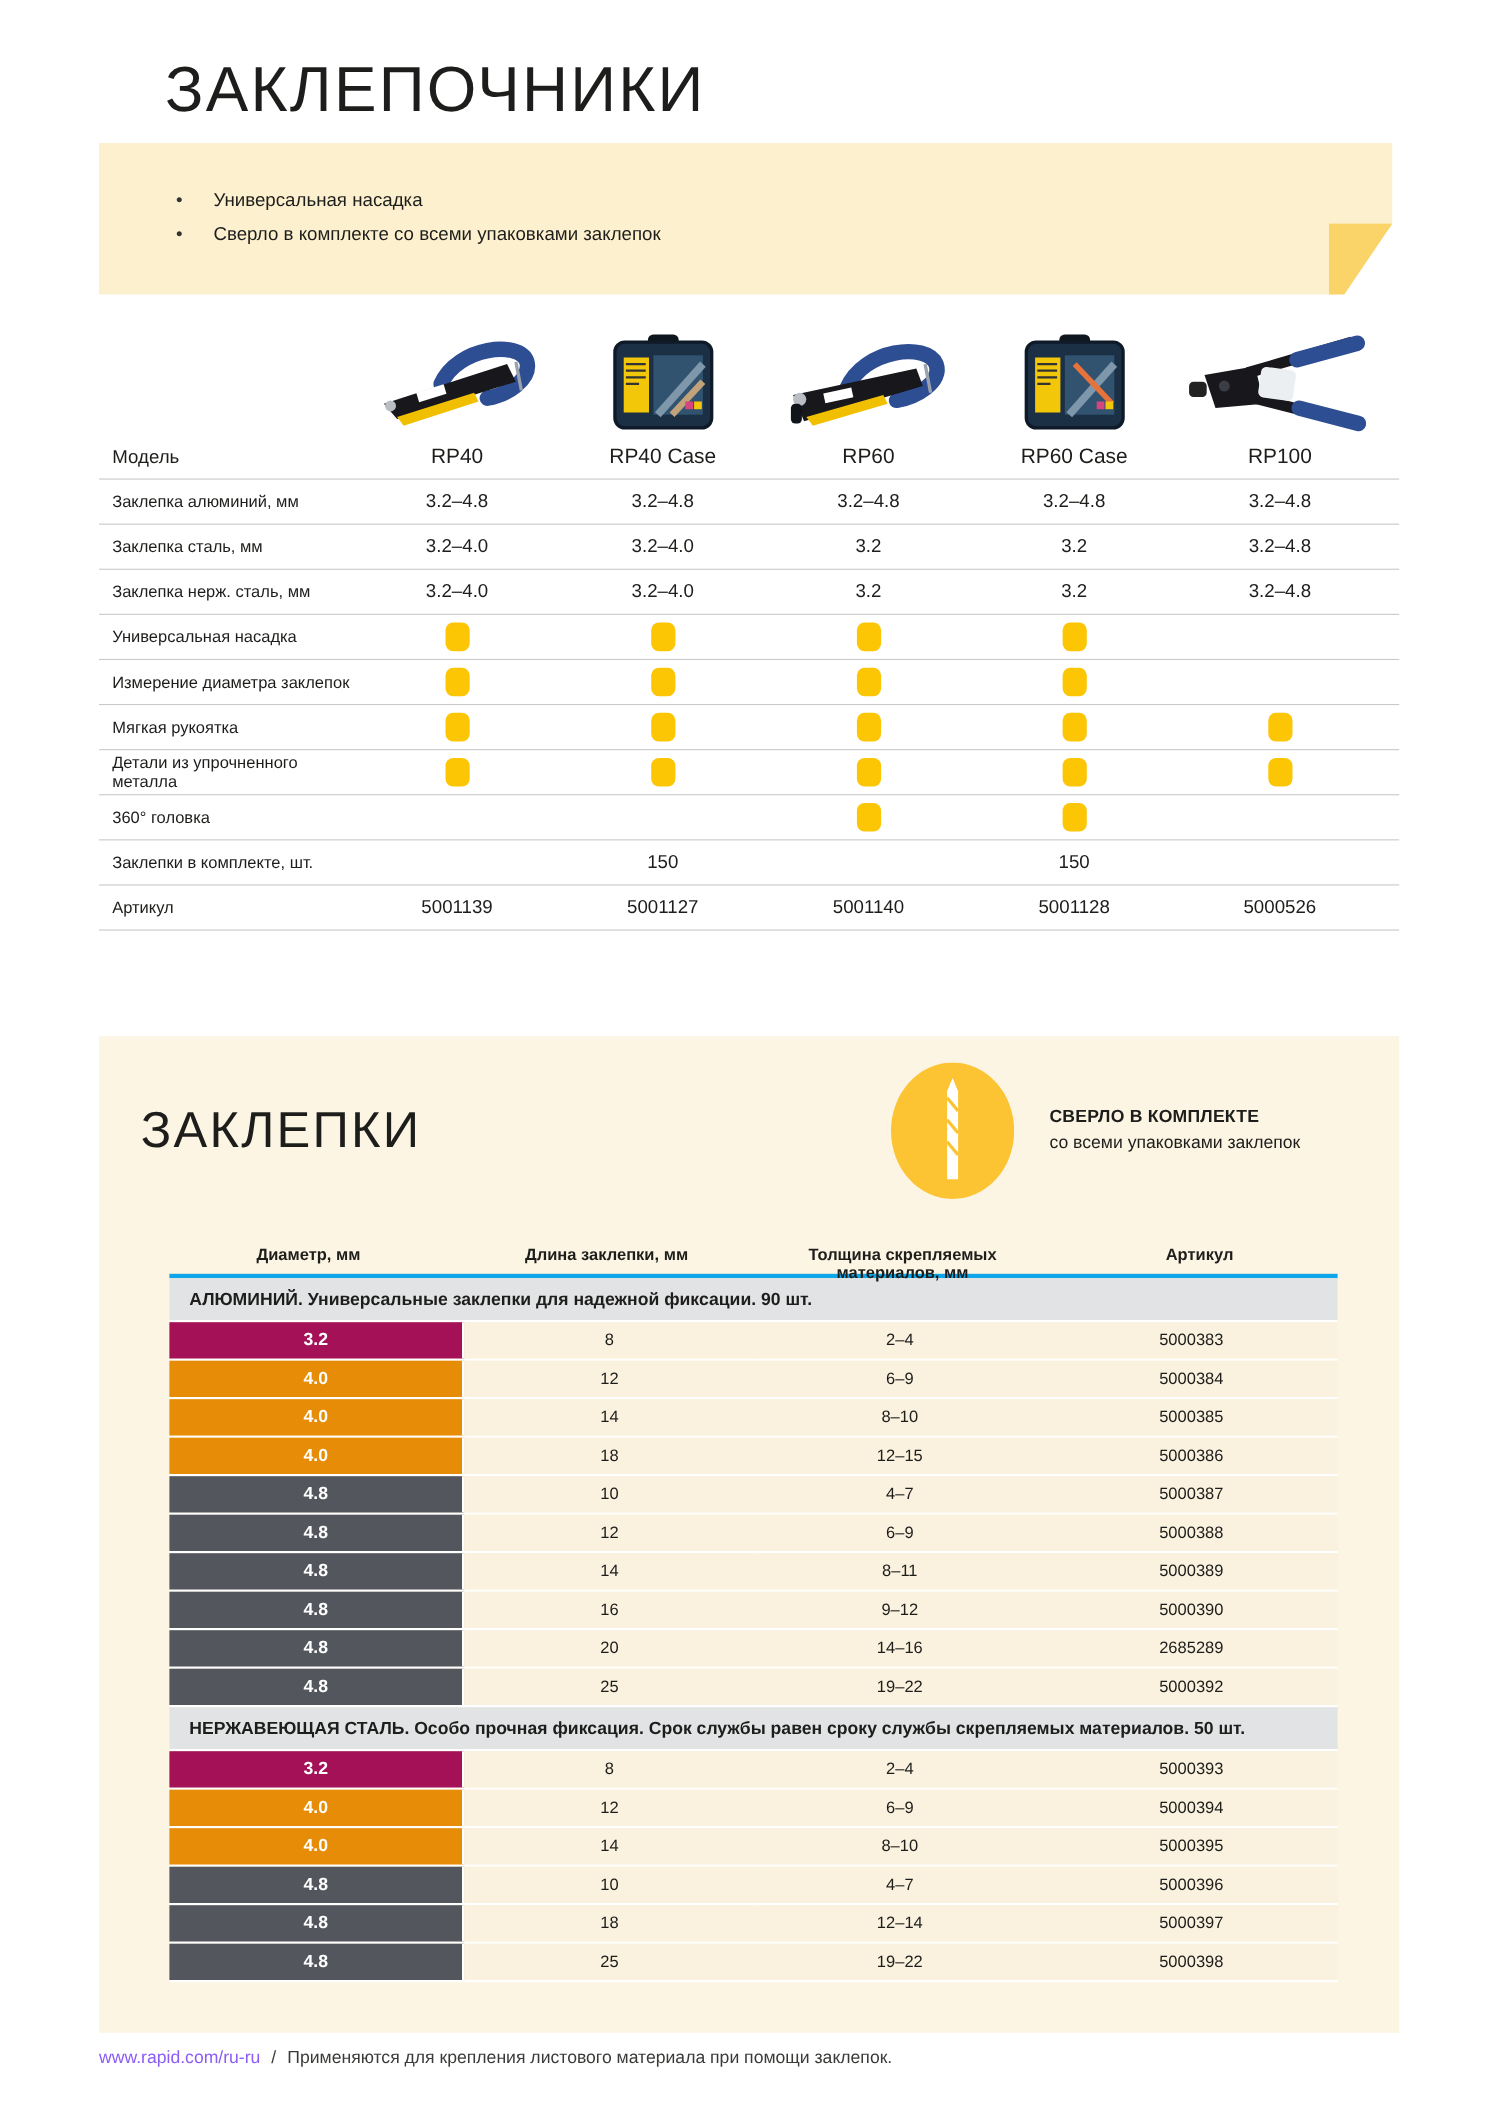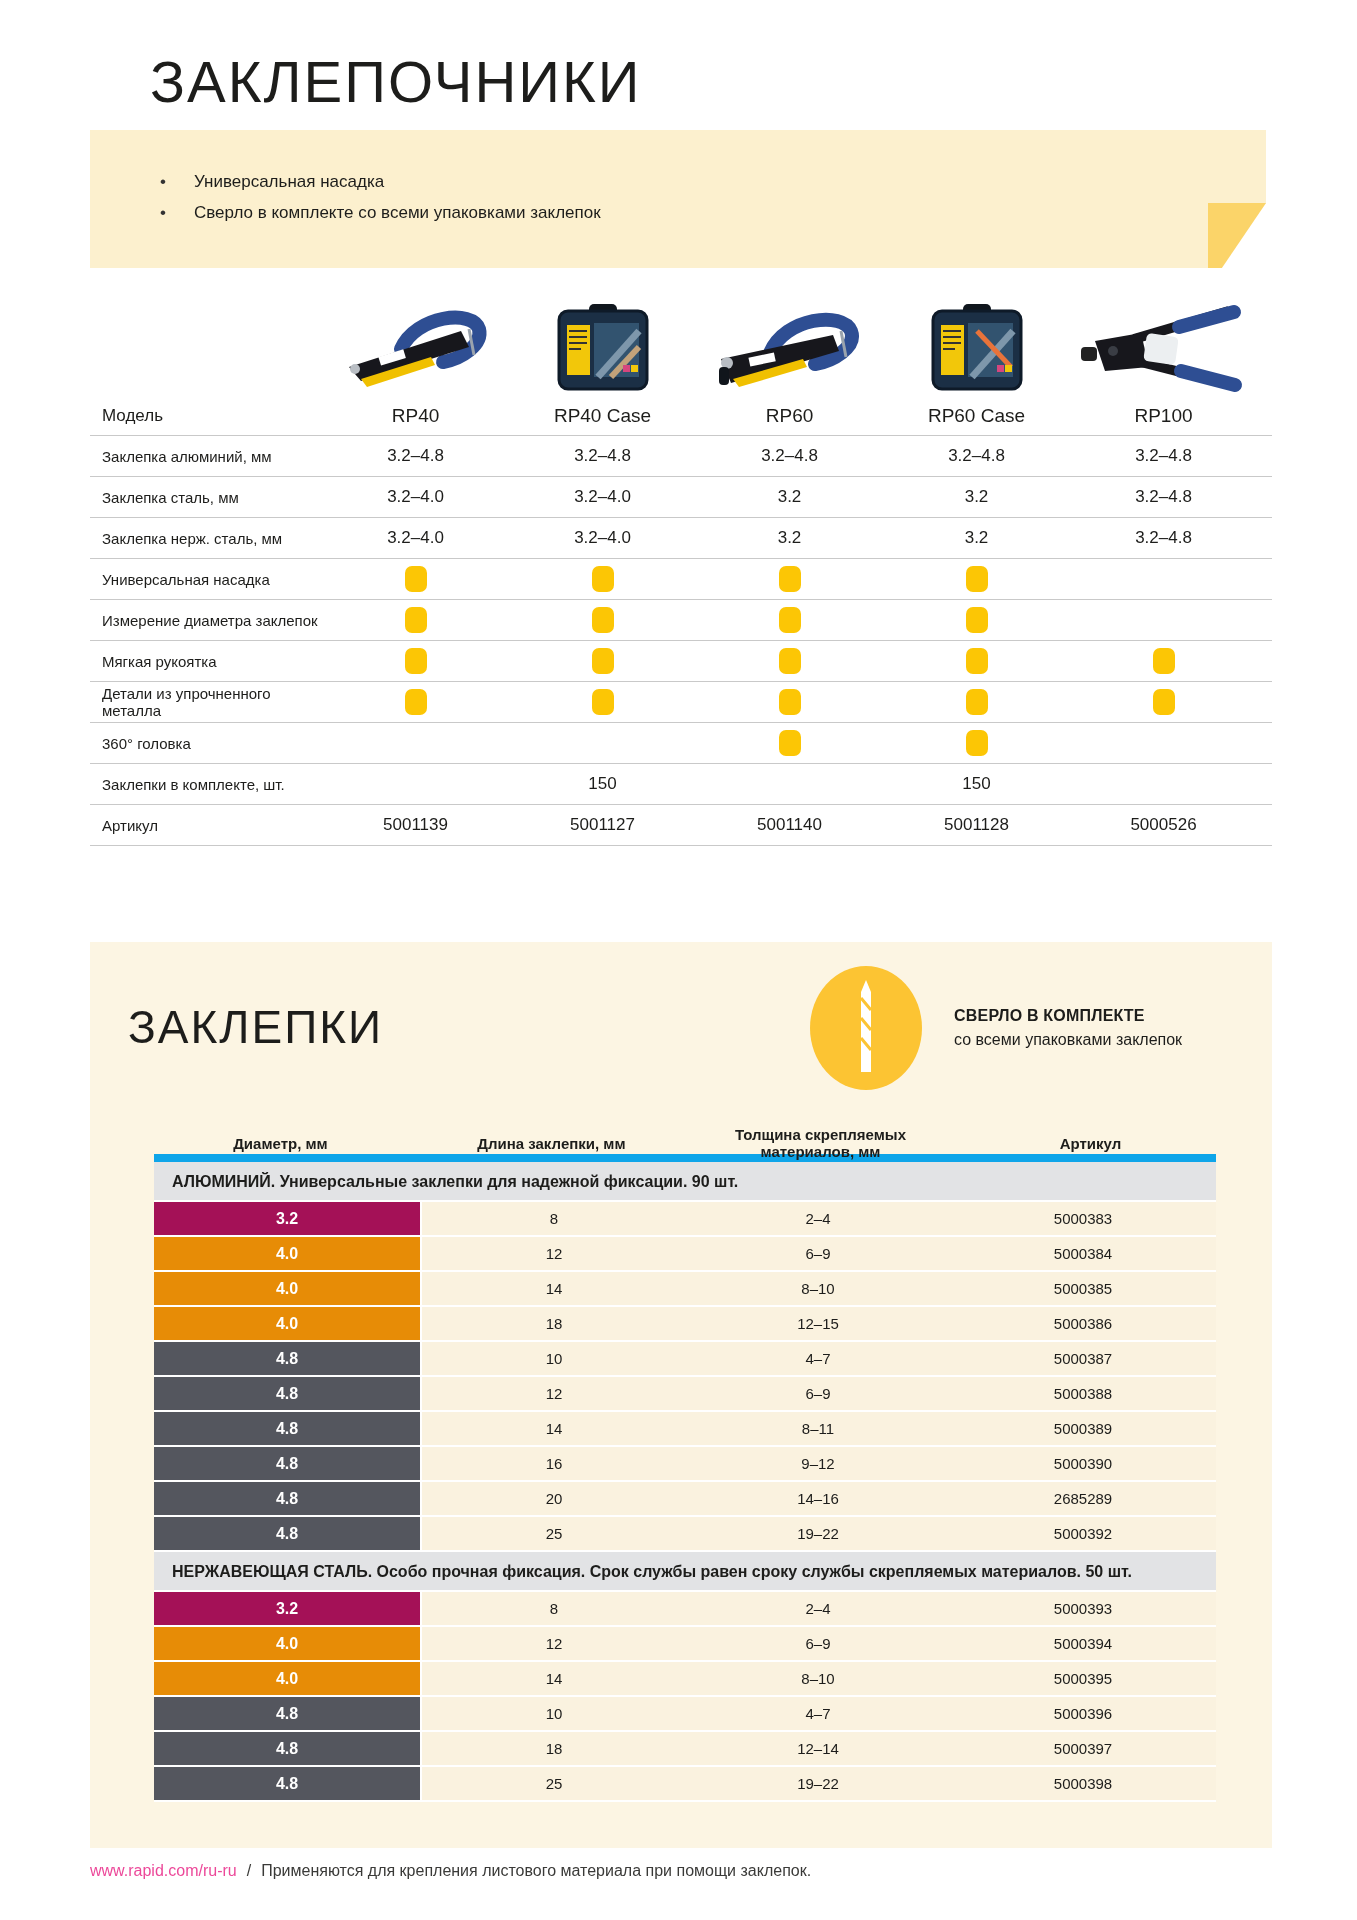--- a/index.html
+++ b/index.html
@@ -44,33 +44,33 @@
 
   
   .rivets{position:absolute;left:90px;top:942px;width:1182px;height:906px;background:var(--cream);}
   .rivets .h2{position:absolute;left:38px;top:58px;font-size:46px;font-weight:300;letter-spacing:2px;}
   .badge{position:absolute;left:720px;top:24px;display:flex;align-items:center;}
   .badge .txt{margin-left:32px;}
   .badge .t1{font-size:16px;font-weight:bold;letter-spacing:.2px;}
   .badge .t2{font-size:16px;margin-top:6px;}
 
   .rtable{position:absolute;left:64px;top:190px;width:1062px;}
-  .rhead{display:flex;height:30px;align-items:center;border-bottom:8px solid #0ea5e9;gap:20px;}
+  .rhead{display:flex;height:30px;align-items:flex-start;border-bottom:4px solid #0ea5e9;gap:20px;}
   .rhead div{font-size:15px;font-weight:bold;text-align:center;}
   .c1{width:268px;} .c2{width:264px;} .c3{width:264px;} .c4{width:266px;}
   .gband{height:40px;line-height:40px;background:var(--band);padding-left:18px;font-size:16px;
     font-weight:bold;border-bottom:2px solid #fff;white-space:nowrap;}
   .drow{display:flex;height:35px;border-bottom:2px solid #fff;}
   .drow .dia{width:268px;color:#fff;font-weight:bold;font-size:16px;text-align:center;
     line-height:33px;border-right:2px solid #fff;height:33px;}
   .drow .val{background:var(--rowcream);text-align:center;font-size:15px;line-height:33px;height:33px;}
 
   
   .footer{position:absolute;left:90px;top:1862px;font-size:16px;color:#3a3a38;}
-  .footer .url{color:#ec4899;text-decoration:none;}
+  .footer .url{color:#8b5cf6;text-decoration:none;}
   .footer .sep{padding:0 10px;}
 </style>
 </head>
 <body>
 
 <div class="page">
 
   <div class="title">ЗАКЛЕПОЧНИКИ</div>
 
   <div class="banner">

